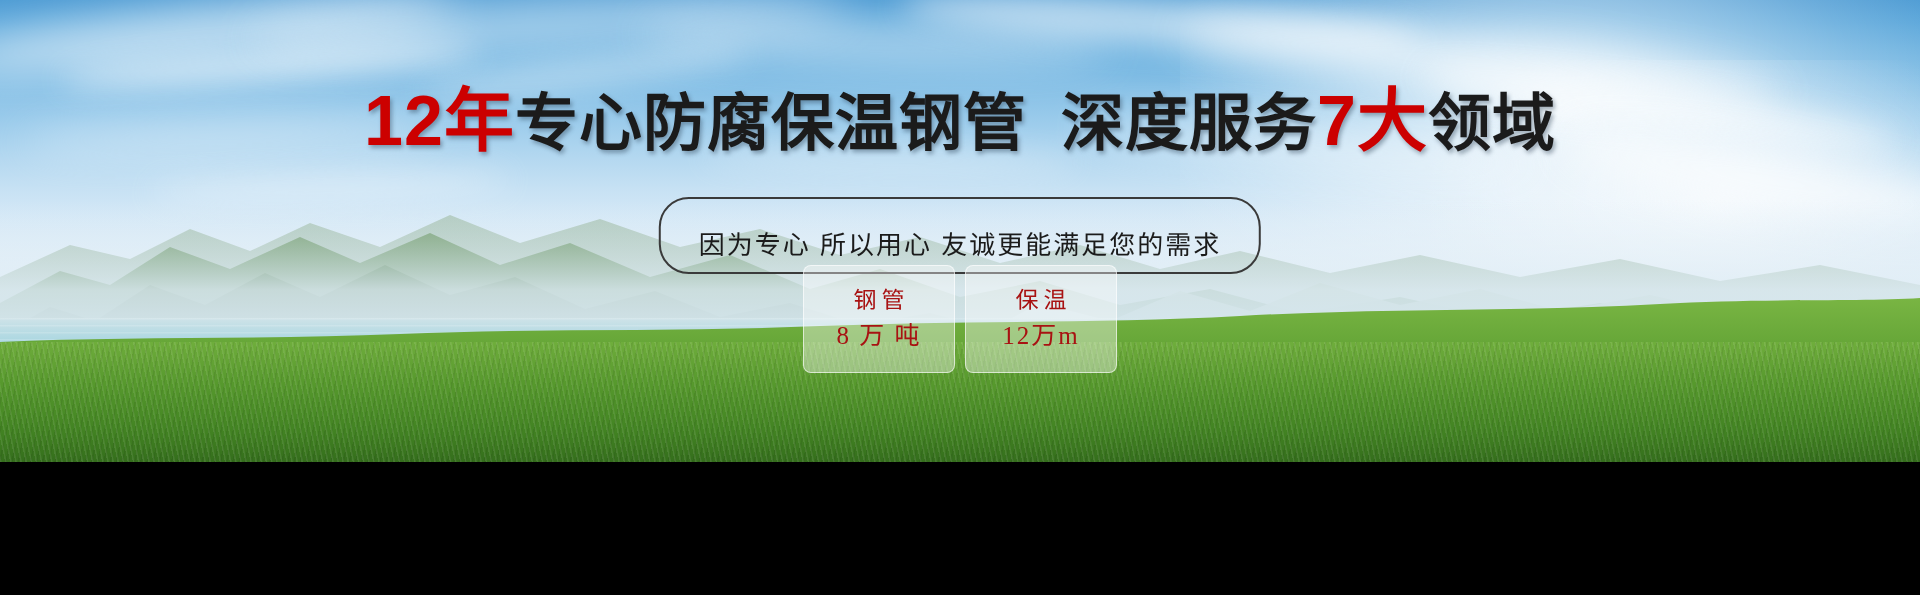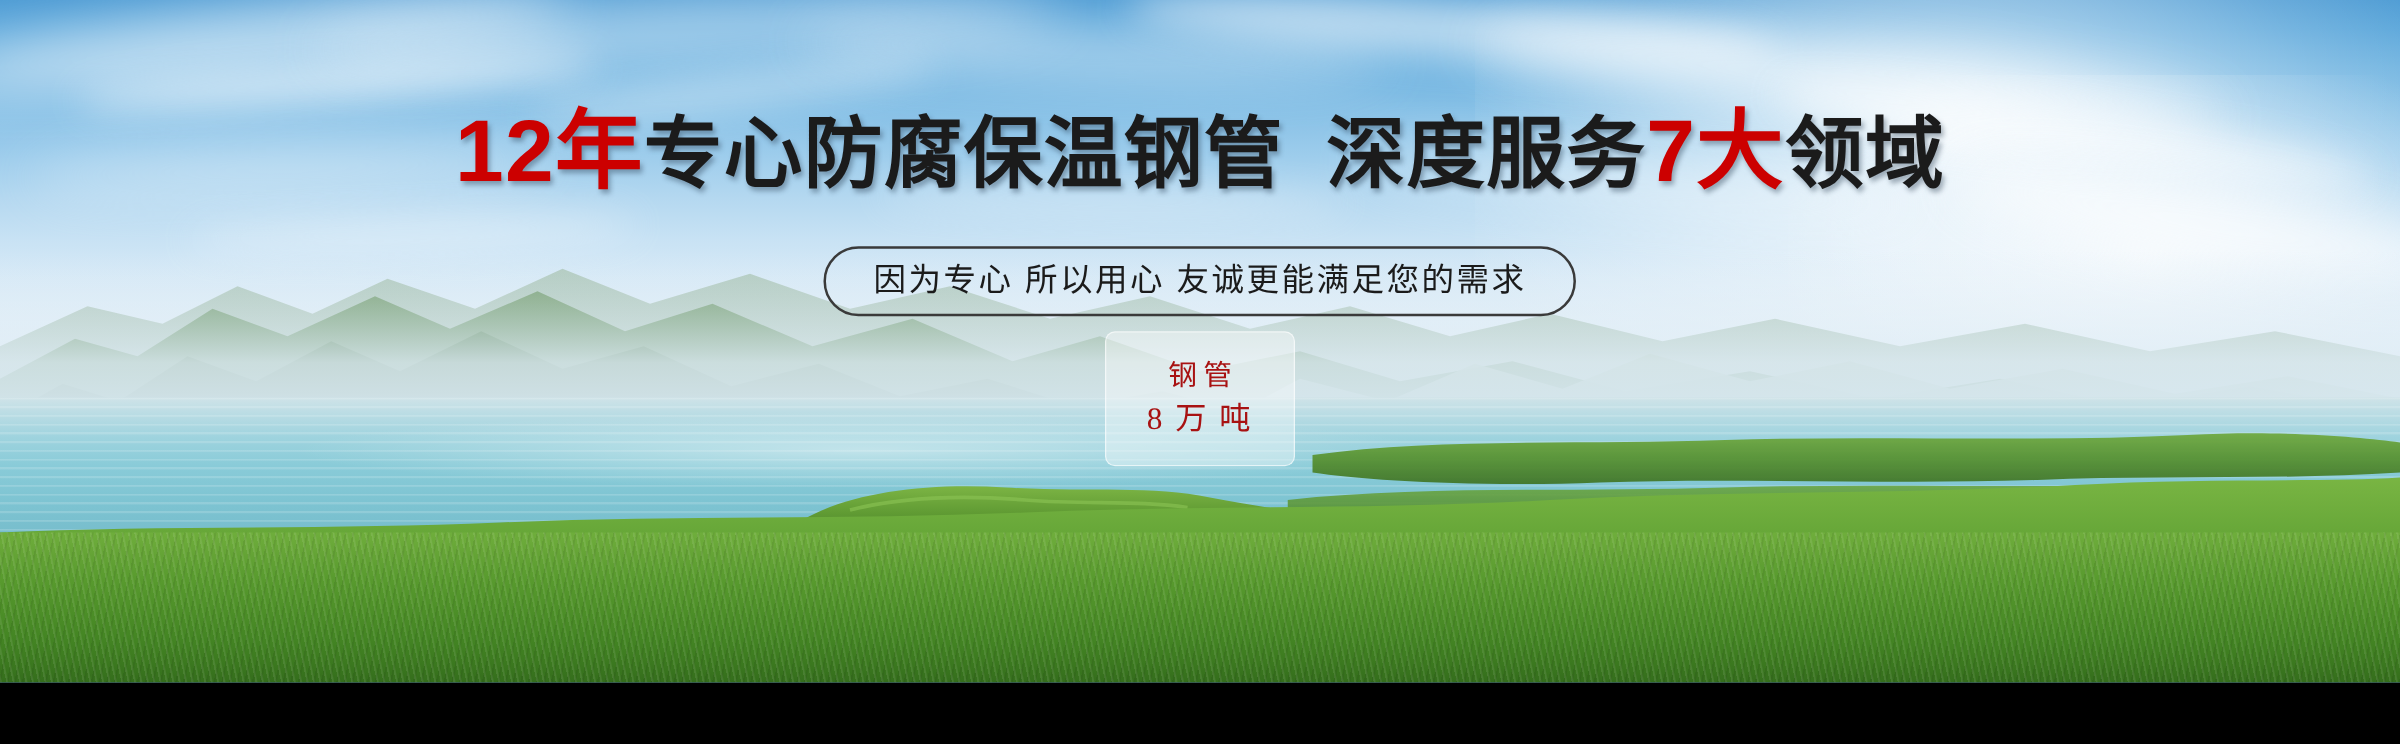--- a/index.html
+++ b/index.html
@@ -6,21 +6,21 @@
   * { margin:0; padding:0; box-sizing:border-box; }
   html, body {
     width:1920px; height:595px;
     overflow:hidden;
     background:#000;
     font-family:"Liberation Sans","DejaVu Sans",sans-serif;
   }
 
   #banner {
     position:relative;
-    width:1920px; height:546px;
+    width:1920px; height:462px;
     overflow:hidden;
   }
 
   
   .sky {
     position:absolute; left:0; top:0; width:1920px; height:330px;
     background:
       linear-gradient(to bottom,
         #4e9cd4 0%,
         #5aa6da 7%,
@@ -147,21 +147,21 @@
     pointer-events:none;
   }
   .hl-red  { color:#cc0000; font-size:70px; }
   .hl-dark { color:#1b1b1b; }
   .hl-gap  { display:inline-block; width:34px; }
 
   .subtitle-pill {
     position:absolute;
     left:50%; top:197px;
     transform:translateX(-50%);
-    padding:4px 38px 11px 38px;
+    padding:25px 38px 11px 38px;
     border:2px solid #3a3a3a;
     border-radius:30px;
     color:#1b1b1b;
     font-size:26px;
     letter-spacing:2px;
     white-space:nowrap;
     background:transparent;
   }
 
   
@@ -328,16 +328,20 @@
   <div class="subtitle-pill">因为专心 所以用心 友诚更能满足您的需求</div>
 
   <div class="cards">
 
     <div class="card">
       <div class="card-label">钢管</div>
       <div class="card-value"><span>8 万 吨</span><sup></sup></div>
     </div>
 
 
+    <div class="card">
+      <div class="card-label">保温</div>
+      <div class="card-value"><span>12万m</span><sup></sup></div>
+    </div>
 
   </div>
 
 </div>
 
 </body></html>

